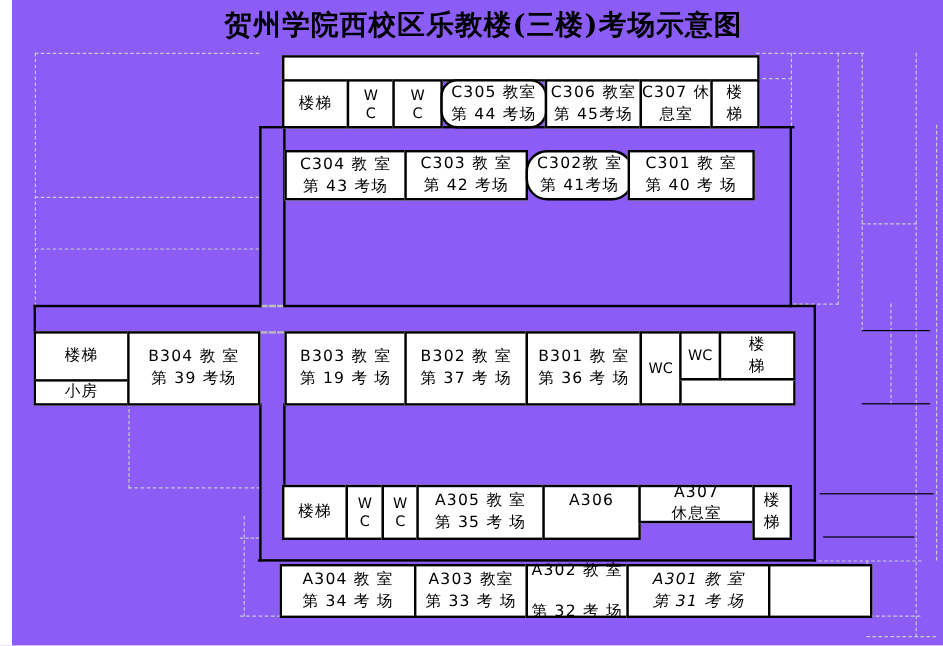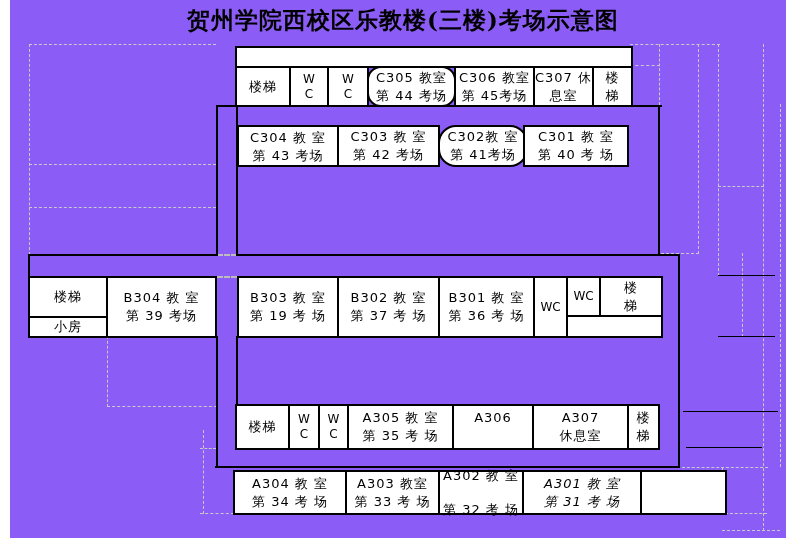--- a/index.html
+++ b/index.html
@@ -95,20 +95,20 @@
     <div class="cell" style="left: 327px; top: 276px; width: 103px; height: 62px;"><span class="ln">B302 教 室</span><span class="ln">第 37 考 场</span></div>
     <div class="cell" style="left: 428px; top: 276px; width: 97px; height: 62px;"><span class="ln">B301 教 室</span><span class="ln">第 36 考 场</span></div>
     <div class="cell small" style="left: 523px; top: 276px; width: 35px; height: 62px;"><span class="ln">WC</span></div>
     <div class="cell small" style="left: 556px; top: 276px; width: 35px; height: 41px;"><span class="ln">WC</span></div>
     <div class="cell" style="left: 589px; top: 276px; width: 64px; height: 41px;"><span class="ln">楼</span><span class="ln">梯</span></div>
     <div class="cell" style="left: 225px; top: 404px; width: 55px; height: 46px;"><span class="ln">楼梯</span></div>
     <div class="cell small" style="left: 278px; top: 404px; width: 32px; height: 46px;"><span class="ln">W</span><span class="ln">C</span></div>
     <div class="cell small" style="left: 308px; top: 404px; width: 31px; height: 46px;"><span class="ln">W</span><span class="ln">C</span></div>
     <div class="cell" style="left: 337px; top: 404px; width: 107px; height: 46px;"><span class="ln">A305 教 室</span><span class="ln">第 35 考 场</span></div>
     <div class="cell" style="left: 442px; top: 404px; width: 82px; height: 46px;"><span class="ln">A306</span><span class="ln"></span></div>
-    <div class="cell" style="left: 522px; top: 404px; width: 97px; height: 46px;"><span class="ln">A307</span><span class="ln">休息室</span></div>
+    <div class="cell" style="left: 522px; top: 404px; width: 97px; height: 32px;"><span class="ln">A307</span><span class="ln">休息室</span></div>
     <div class="cell" style="left: 617px; top: 404px; width: 33px; height: 46px;"><span class="ln">楼</span><span class="ln">梯</span></div>
     <div class="cell" style="left: 223px; top: 470px; width: 114px; height: 45px;"><span class="ln">A304 教 室</span><span class="ln">第 34 考 场</span></div>
     <div class="cell" style="left: 335px; top: 470px; width: 95px; height: 45px;"><span class="ln">A303 教室</span><span class="ln">第 33 考 场</span></div>
     <div class="cell" style="left: 428px; top: 470px; width: 86px; height: 45px; gap: 16px;"><span class="ln">A302 教 室</span><span class="ln">第 32 考 场</span></div>
     <div class="cell" style="left: 512px; top: 470px; width: 120px; height: 45px; font-style: italic;"><span class="ln">A301 教 室</span><span class="ln">第 31 考 场</span></div>
     <div class="cell" style="left: 630px; top: 470px; width: 87px; height: 45px;"><span class="ln"></span></div>
   </div>
 
 </body></html>

